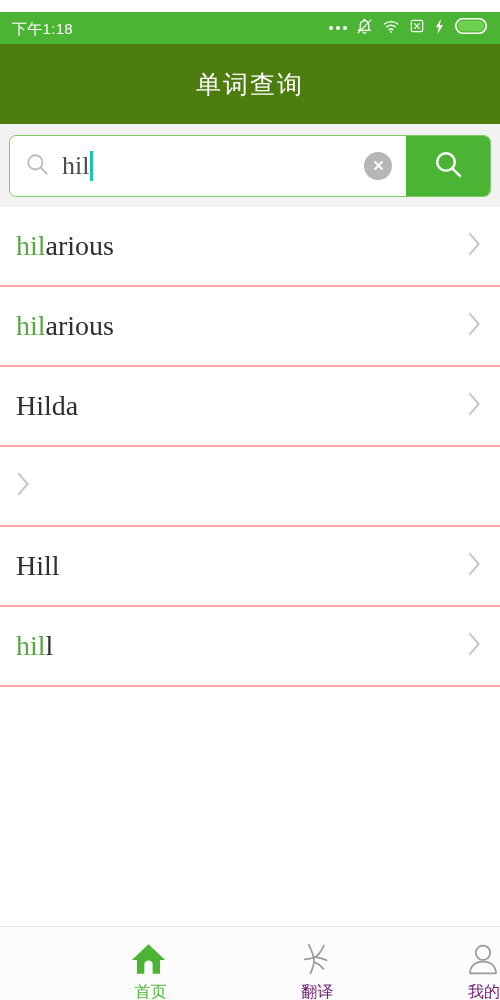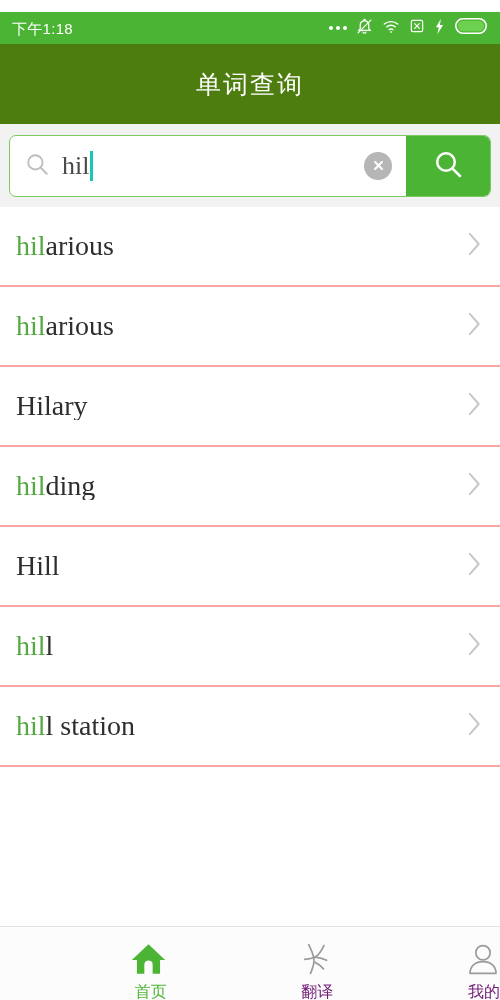--- a/index.html
+++ b/index.html
@@ -189,45 +189,38 @@
             <polyline points="3,3 12.5,14 3,25"></polyline>
           </svg></span>
       </div>
       <div class="sugrow">
         <div class="sug-text"><span class="hl">hil</span><span>arious</span></div>
         <span class="sug-chevron"><svg width="15" height="26" viewBox="0 0 16 28" fill="none" stroke="#C6C6C6" stroke-width="2.1" stroke-linecap="round" stroke-linejoin="round">
             <polyline points="3,3 12.5,14 3,25"></polyline>
           </svg></span>
       </div>
       <div class="sugrow">
-        <div class="sug-text"><span>Hilary</span></div>
-        <span class="sug-chevron"><svg width="15" height="26" viewBox="0 0 16 28" fill="none" stroke="#C6C6C6" stroke-width="2.1" stroke-linecap="round" stroke-linejoin="round">
-            <polyline points="3,3 12.5,14 3,25"></polyline>
-          </svg></span>
-      </div>
-      <div class="sugrow">
-        <div class="sug-text"><span class="hl">hil</span><span>ding</span></div>
+        <div class="sug-text"><span>Hilda</span></div>
+        <span class="sug-chevron"><svg width="15" height="26" viewBox="0 0 16 28" fill="none" stroke="#C6C6C6" stroke-width="2.1" stroke-linecap="round" stroke-linejoin="round">
+            <polyline points="3,3 12.5,14 3,25"></polyline>
+          </svg></span>
+      </div>
+      <div class="sugrow">
         <span class="sug-chevron"><svg width="15" height="26" viewBox="0 0 16 28" fill="none" stroke="#C6C6C6" stroke-width="2.1" stroke-linecap="round" stroke-linejoin="round">
             <polyline points="3,3 12.5,14 3,25"></polyline>
           </svg></span>
       </div>
       <div class="sugrow">
         <div class="sug-text"><span>Hill</span></div>
         <span class="sug-chevron"><svg width="15" height="26" viewBox="0 0 16 28" fill="none" stroke="#C6C6C6" stroke-width="2.1" stroke-linecap="round" stroke-linejoin="round">
             <polyline points="3,3 12.5,14 3,25"></polyline>
           </svg></span>
       </div>
       <div class="sugrow">
         <div class="sug-text"><span class="hl">hil</span><span>l</span></div>
-        <span class="sug-chevron"><svg width="15" height="26" viewBox="0 0 16 28" fill="none" stroke="#C6C6C6" stroke-width="2.1" stroke-linecap="round" stroke-linejoin="round">
-            <polyline points="3,3 12.5,14 3,25"></polyline>
-          </svg></span>
-      </div>
-      <div class="sugrow">
-        <div class="sug-text"><span class="hl">hil</span><span>l station</span></div>
         <span class="sug-chevron"><svg width="15" height="26" viewBox="0 0 16 28" fill="none" stroke="#C6C6C6" stroke-width="2.1" stroke-linecap="round" stroke-linejoin="round">
             <polyline points="3,3 12.5,14 3,25"></polyline>
           </svg></span>
       </div>
     </div>
 
   <div class="tabbar">
 
     <div class="tab active">
       <span class="tab-icon">

